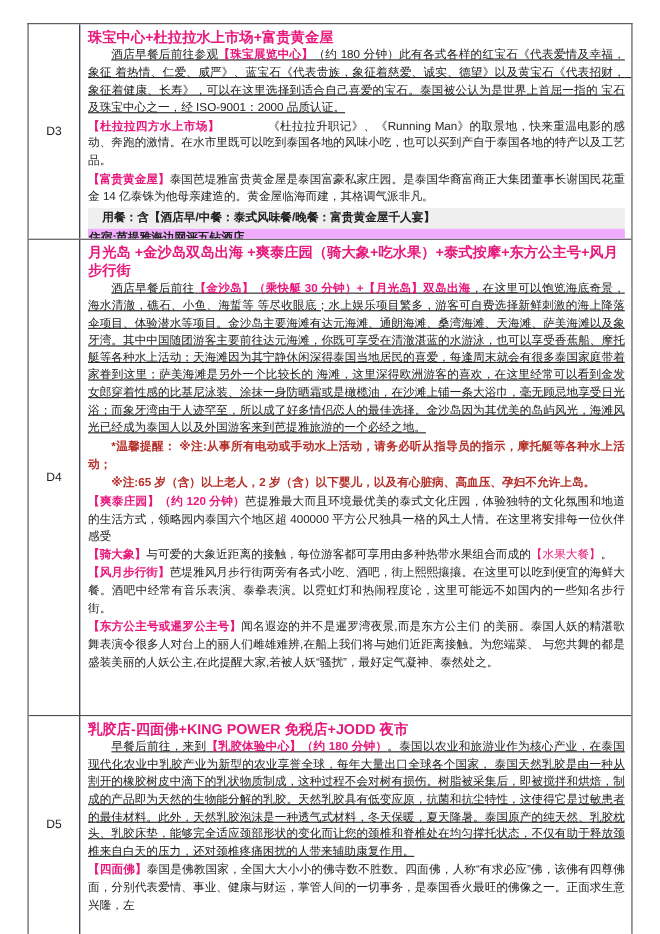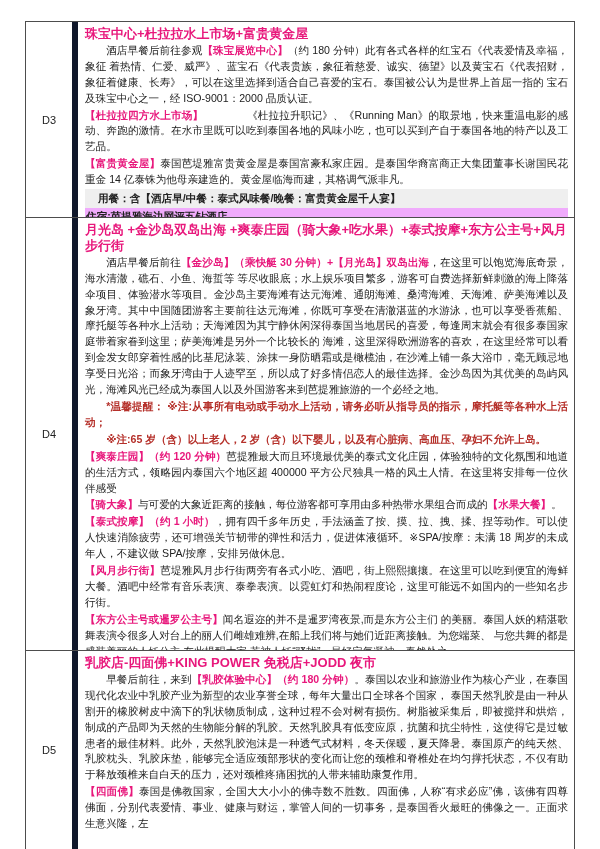--- a/index.html
+++ b/index.html
@@ -5,27 +5,27 @@
   html,body{margin:0;padding:0;background:#ffffff;}
   body{width:600px;height:849px;overflow:hidden;position:relative;
        font-family:"Liberation Sans","DejaVu Sans",sans-serif;}
   .doc{position:absolute;left:25px;top:21px;width:550px;
        border:1px solid #4d4d4d;border-bottom:none;box-sizing:border-box;}
   .row{display:flex;border-bottom:1px solid #4d4d4d;box-sizing:border-box;overflow:hidden;}
   .row:last-child{border-bottom:none;}
   .r0{height:196px;}
   .r1{height:433px;}
   .r2{height:198px;}
-  .day{width:46px;min-width:46px;border-right:6px solid #0f172a;display:flex;
+  .day{width:46px;min-width:46px;border-right:1px solid #0f172a;display:flex;
        align-items:center;justify-content:center;font-size:11px;color:#222;}
   .content{flex:1;padding:4px 6px 0 7px;font-size:10.6px;line-height:15.9px;
            color:#222;text-align:justify;overflow:hidden;}
   .para{margin:0 0 1px 0;}
   .para.title{font-weight:700;font-size:13px;text-align:left;}
-  .para.body{text-indent:2em;}
+  .para.body{text-indent:2em;text-decoration:underline;}
   .para.warning{text-indent:2em;font-weight:700;}
   .para.meal{background:#efefef;font-weight:700;text-align:left;padding:2px 2px 1px 1px;margin:0;}
   .para.meal-right{background:#f0abfc;font-weight:700;padding:1px 3px 2px 1px;margin:0;}
   .run{white-space:pre-wrap;}
 </style>
 </head>
 <body>
 
 <div class="doc">
   <div class="row r0">
@@ -44,22 +44,21 @@
   <div class="row r1">
     <div class="day">
       <span>D4</span>
     </div>
     <div class="content">
         <p class="para title"><span class="run" style="color: rgb(232, 24, 124); font-weight: 700;">月光岛 +金沙岛双岛出海 +爽泰庄园（骑大象+吃水果）+泰式按摩+东方公主号+风月步行街</span></p>
         <p class="para body"><span class="run" style="color: rgb(34, 34, 34);">酒店早餐后前往</span><span class="run" style="color: rgb(232, 24, 124); font-weight: 700;">【金沙岛】（乘快艇 30 分钟）+【月光岛】双岛出海</span><span class="run" style="color: rgb(34, 34, 34);">，在这里可以饱览海底奇景，海水清澈，礁石、小鱼、海蜇等 等尽收眼底；水上娱乐项目繁多，游客可自费选择新鲜刺激的海上降落伞项目、体验潜水等项目。金沙岛主要海滩有达元海滩、通朗海滩、桑湾海滩、天海滩、萨美海滩以及象牙湾。其中中国随团游客主要前往达元海滩，你既可享受在清澈湛蓝的水游泳，也可以享受香蕉船、摩托艇等各种水上活动；天海滩因为其宁静休闲深得泰国当地居民的喜爱，每逢周末就会有很多泰国家庭带着家眷到这里；萨美海滩是另外一个比较长的 海滩，这里深得欧洲游客的喜欢，在这里经常可以看到金发女郎穿着性感的比基尼泳装、涂抹一身防晒霜或是橄榄油，在沙滩上铺一条大浴巾，毫无顾忌地享受日光浴；而象牙湾由于人迹罕至，所以成了好多情侣恋人的最佳选择。金沙岛因为其优美的岛屿风光，海滩风光已经成为泰国人以及外国游客来到芭提雅旅游的一个必经之地。</span></p>
         <p class="para warning"><span class="run" style="color: rgb(181, 48, 42); font-weight: 700;">*温馨提醒： ※注:从事所有电动或手动水上活动，请务必听从指导员的指示，摩托艇等各种水上活动；</span></p>
         <p class="para warning"><span class="run" style="color: rgb(181, 48, 42); font-weight: 700;">※注:65 岁（含）以上老人，2 岁（含）以下婴儿，以及有心脏病、高血压、孕妇不允许上岛。</span></p>
         <p class="para "><span class="run" style="color: rgb(232, 24, 124); font-weight: 700;">【爽泰庄园】（约 120 分钟）</span><span class="run" style="color: rgb(34, 34, 34);">芭提雅最大而且环境最优美的泰式文化庄园，体验独特的文化氛围和地道的生活方式，领略园内泰国六个地区超 400000 平方公尺独具一格的风土人情。在这里将安排每一位伙伴感受</span></p>
-        <p class="para "><span class="run" style="color: rgb(232, 24, 124); font-weight: 700;">【骑大象】</span><span class="run" style="color: rgb(34, 34, 34);">与可爱的大象近距离的接触，每位游客都可享用由多种热带水果组合而成的</span><span class="run" style="color: rgb(232, 24, 124); font-weight: 700;">【水果大餐】</span><span class="run" style="color: rgb(34, 34, 34);">。</span></p>
-        <p class="para "><span class="run" style="color: rgb(232, 24, 124); font-weight: 700;">【泰式按摩】（约 1 小时）</span><span class="run" style="color: rgb(34, 34, 34);">，拥有四千多年历史，手法涵盖了按、摸、拉、拽、揉、捏等动作。可以使人快速消除疲劳，还可增强关节韧带的弹性和活力，促进体液循环。※SPA/按摩：未满 18 周岁的未成年人，不建议做 SPA/按摩，安排另做休息。</span></p>
+        <p class="para "><span class="run" style="color: rgb(232, 24, 124); font-weight: 700;">【骑大象】</span><span class="run" style="color: rgb(34, 34, 34);">与可爱的大象近距离的接触，每位游客都可享用由多种热带水果组合而成的</span><span class="run" style="color: rgb(232, 24, 124); font-weight: 400;">【水果大餐】</span><span class="run" style="color: rgb(34, 34, 34);">。</span></p>
         <p class="para "><span class="run" style="color: rgb(232, 24, 124); font-weight: 700;">【风月步行街】</span><span class="run" style="color: rgb(34, 34, 34);">芭堤雅风月步行街两旁有各式小吃、酒吧，街上熙熙攘攘。在这里可以吃到便宜的海鲜大餐。酒吧中经常有音乐表演、泰拳表演。以霓虹灯和热闹程度论，这里可能远不如国内的一些知名步行街。</span></p>
         <p class="para "><span class="run" style="color: rgb(232, 24, 124); font-weight: 700;">【东方公主号或暹罗公主号】</span><span class="run" style="color: rgb(34, 34, 34);">闻名遐迩的并不是暹罗湾夜景,而是东方公主们 的美丽。泰国人妖的精湛歌舞表演令很多人对台上的丽人们雌雄难辨,在船上我们将与她们近距离接触。为您端菜、 与您共舞的都是盛装美丽的人妖公主,在此提醒大家,若被人妖“骚扰”，最好定气凝神、泰然处之。</span></p>
       </div>
   </div>
   <div class="row r2">
     <div class="day">
       <span>D5</span>
     </div>
     <div class="content">
         <p class="para title"><span class="run" style="color: rgb(232, 24, 124); font-weight: 700;">乳胶店-四面佛+KING POWER 免税店+JODD 夜市</span></p>

